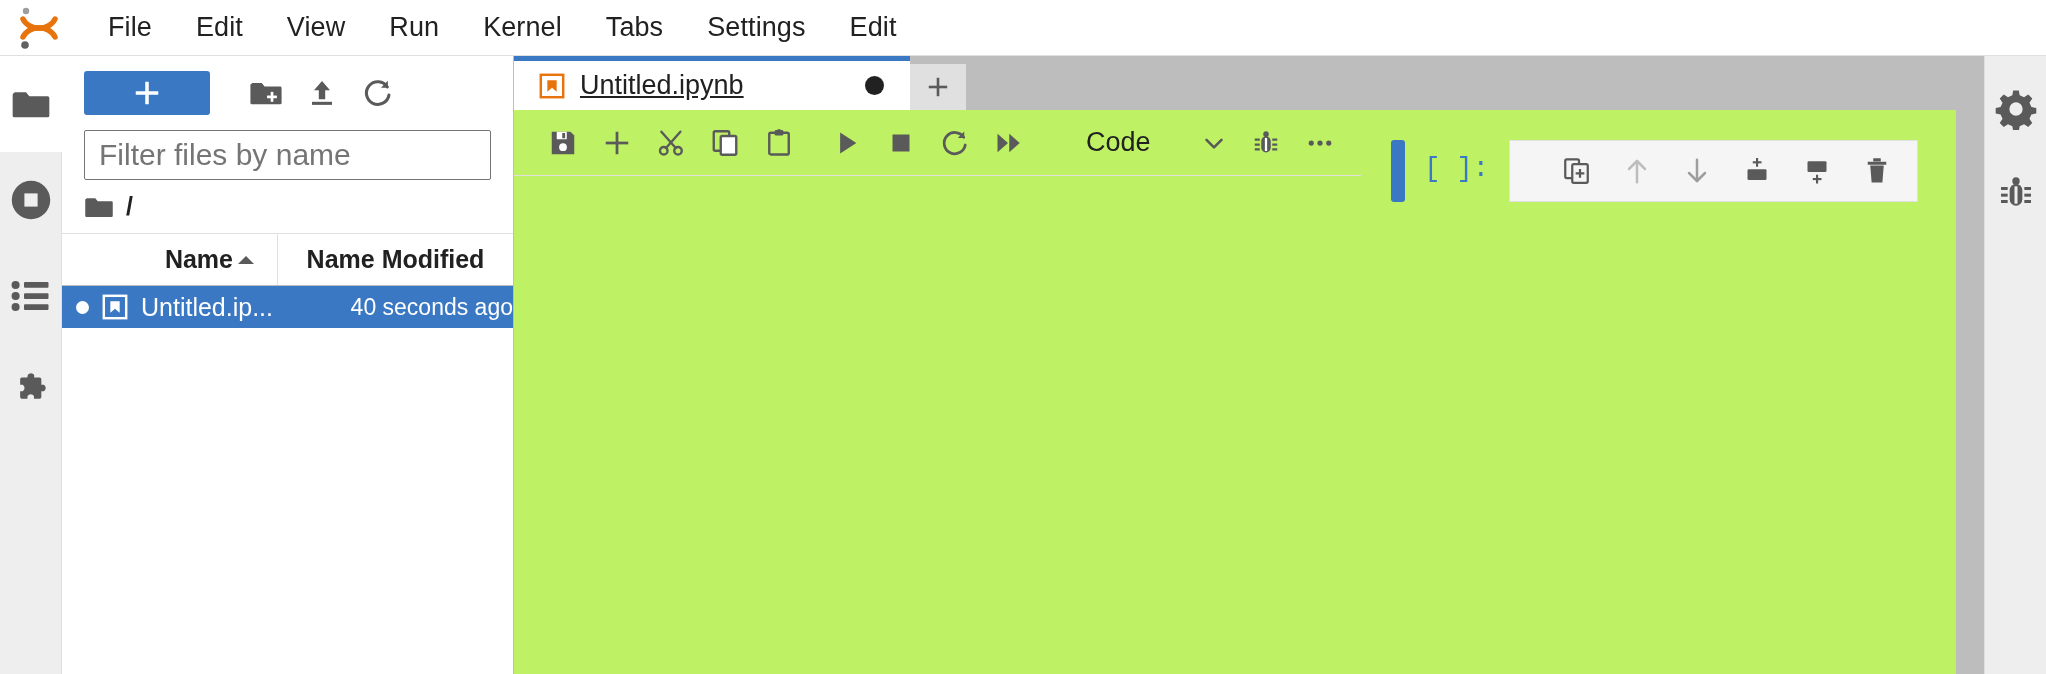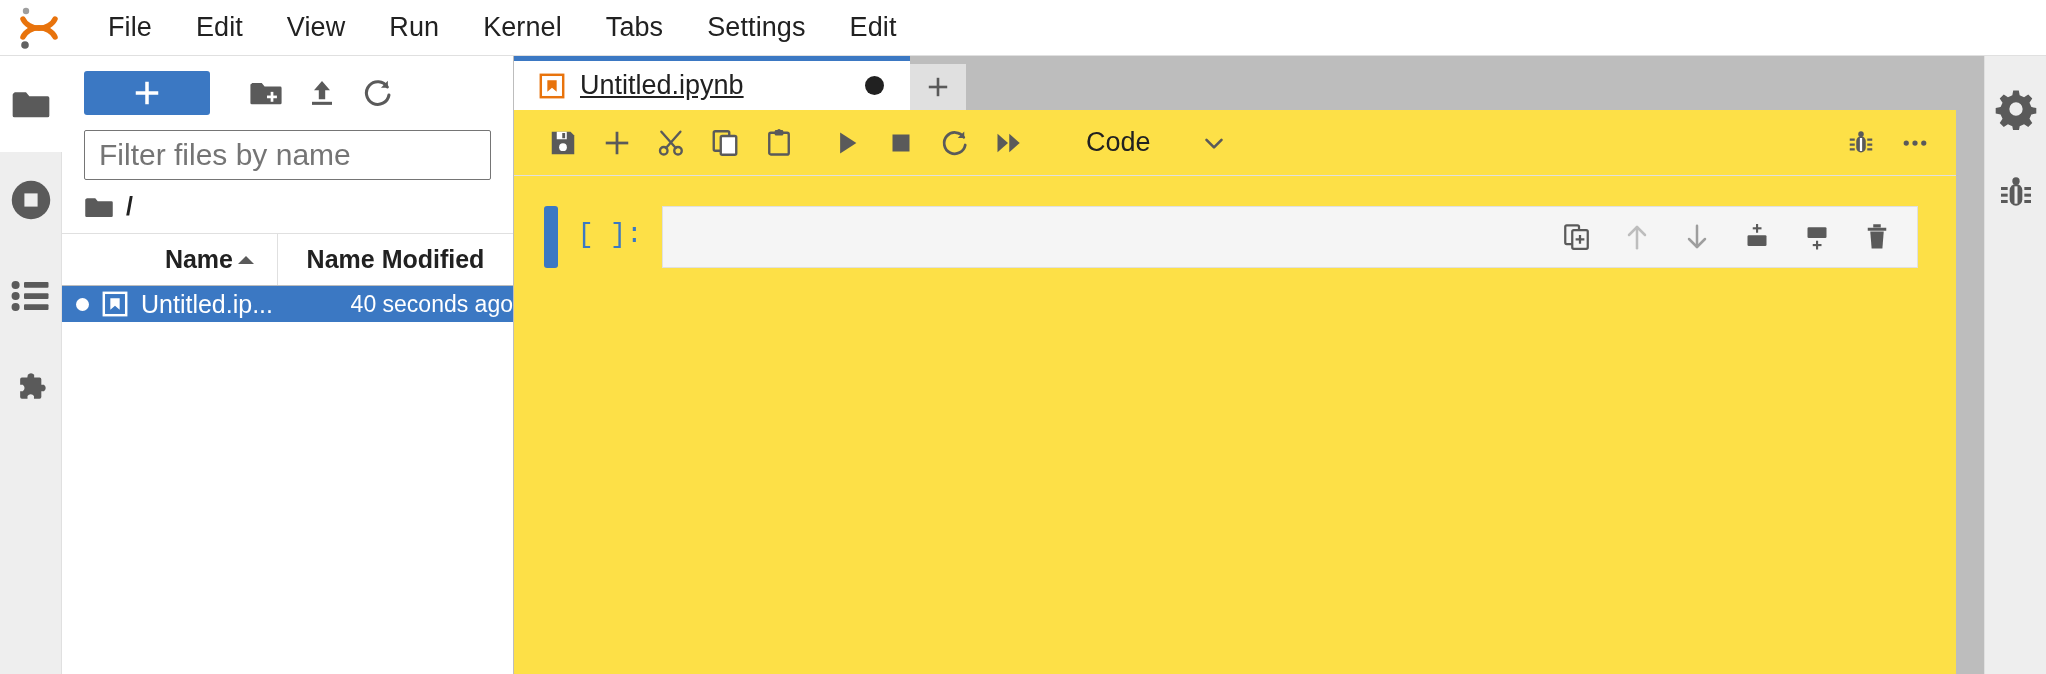--- a/index.html
+++ b/index.html
@@ -99,21 +99,21 @@
     border-right: 1px solid #e0e0e0; cursor: pointer;
   }
   .fb-col-mod {
     width: 235px; display: flex; align-items: center; justify-content: center;
     height: 100%; cursor: pointer;
   }
   .fb-col-label { font-size: 25px; font-weight: 700; color: #212121; }
 
   .fb-list { flex: 1; overflow: hidden; }
   .fb-row {
-    height: 36px; display: flex; align-items: center;
+    height: 42px; display: flex; align-items: center;
     cursor: pointer; background: #3b78c3; color: #ffffff;
   }
   .fb-row-name {
     flex: 1; display: flex; align-items: center; gap: 12px; padding-left: 14px;
     min-width: 0;
   }
   .fb-dirty-dot { width: 13px; height: 13px; border-radius: 50%; background: #ffffff; flex: none; }
   .fb-row-label {
     font-size: 25px; white-space: nowrap; overflow: hidden;
   }
@@ -130,21 +130,21 @@
   }
   .tab-label { font-size: 27px; color: #212121; white-space: nowrap; flex: 1; text-decoration: underline; }
   .tab-dirty { width: 19px; height: 19px; border-radius: 50%; background: #212121; margin-left: 10px; margin-right: 10px; }
   .tab-add {
     width: 56px; height: 46px; background: #e0e0e0;
     display: flex; align-items: center; justify-content: center;
     cursor: pointer; margin-bottom: 0;
   }
 
   .notebook-panel {
-    flex: 1; background: #fde047; display: flex; flex-direction: column;
+    flex: 1; background: #bef264; display: flex; flex-direction: row;
     margin-right: 28px; min-height: 0;
   }
   .nb-toolbar {
     height: 66px; min-height: 66px;
     display: flex; align-items: center; gap: 0;
     border-bottom: 1px solid #e0e0e0; padding: 0 14px 0 22px;
   }
   .tb-btn {
     width: 54px; height: 50px; display: flex; align-items: center; justify-content: center;
     cursor: pointer; background: none; border: none; border-radius: 2px;

